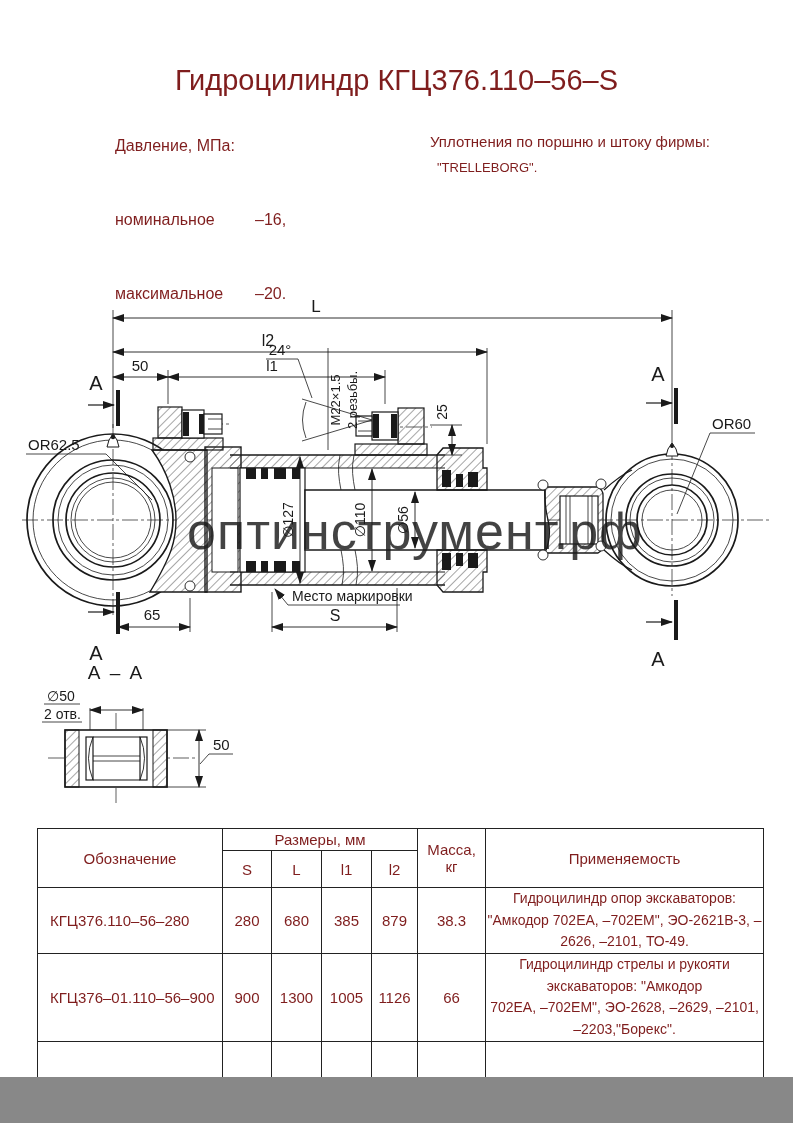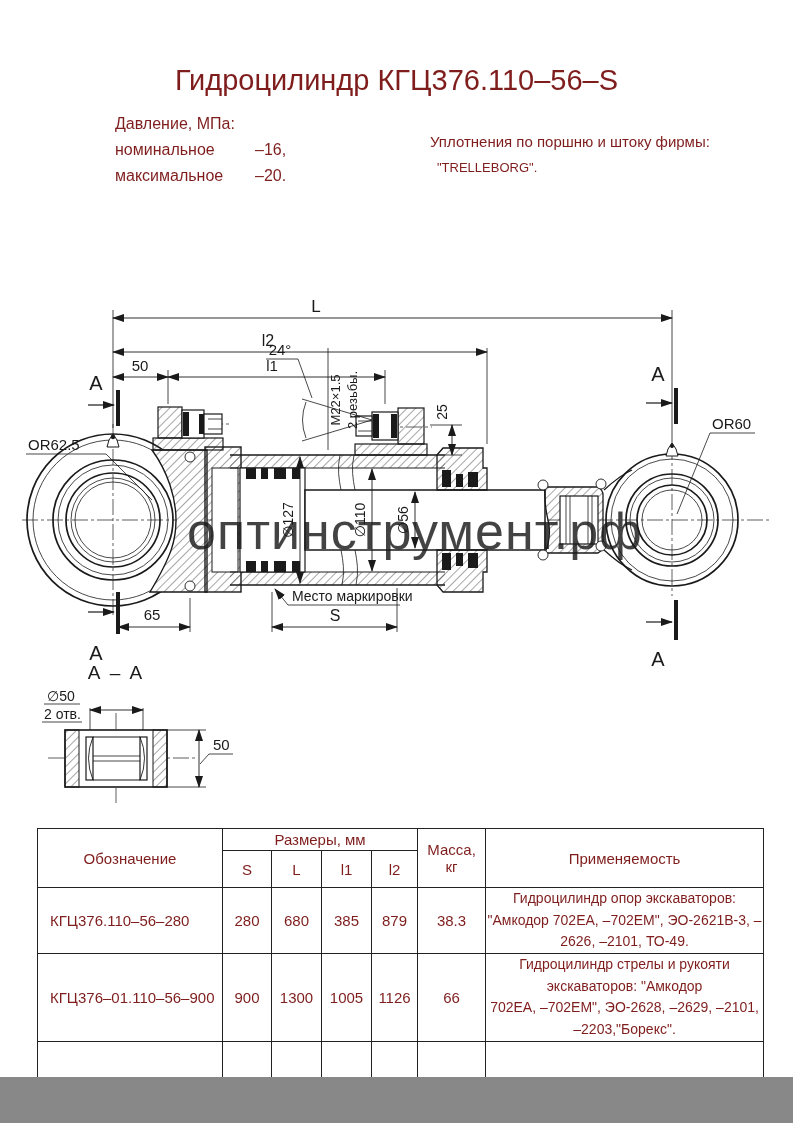--- a/index.html
+++ b/index.html
@@ -1,21 +1,21 @@
 <!DOCTYPE html>
 <html><head>
 <meta charset="utf-8">
 <style>
   html,body{margin:0;padding:0;background:#888;}
   .page{position:relative;width:793px;height:1077px;background:#fff;margin:0 auto;
         font-family:"Liberation Sans",sans-serif;color:#7f1d1d;overflow:hidden;}
   .title{position:absolute;left:0;top:64px;width:100%;text-align:center;
          font-size:29px;letter-spacing:0px;}
-  .specs{position:absolute;left:115px;top:111px;font-size:16px;line-height:26px;}
-  .spec-row{display:flex;}
+  .specs{position:absolute;left:115px;top:133px;font-size:16px;line-height:26px;}
+  .spec-row{display:flex;margin-top:48px;}
   .spec-label{width:140px;}
   .seals{position:absolute;left:430px;top:129px;font-size:15px;line-height:26px;}
   .seals .l2{font-size:13px;padding-left:7px;}
   svg text{font-family:"Liberation Sans",sans-serif;fill:#1a1a1a;}
   .tblwrap{position:absolute;left:37px;top:828px;}
   table.spec{border-collapse:collapse;table-layout:fixed;width:726px;}
   table.spec td,table.spec th{border:1.6px solid #222;font-weight:normal;
       text-align:center;vertical-align:middle;font-size:15px;padding:0;overflow:hidden;}
   table.spec .des{text-align:left;padding-left:12px;}
   table.spec .app{font-size:14px;line-height:1.55;}

